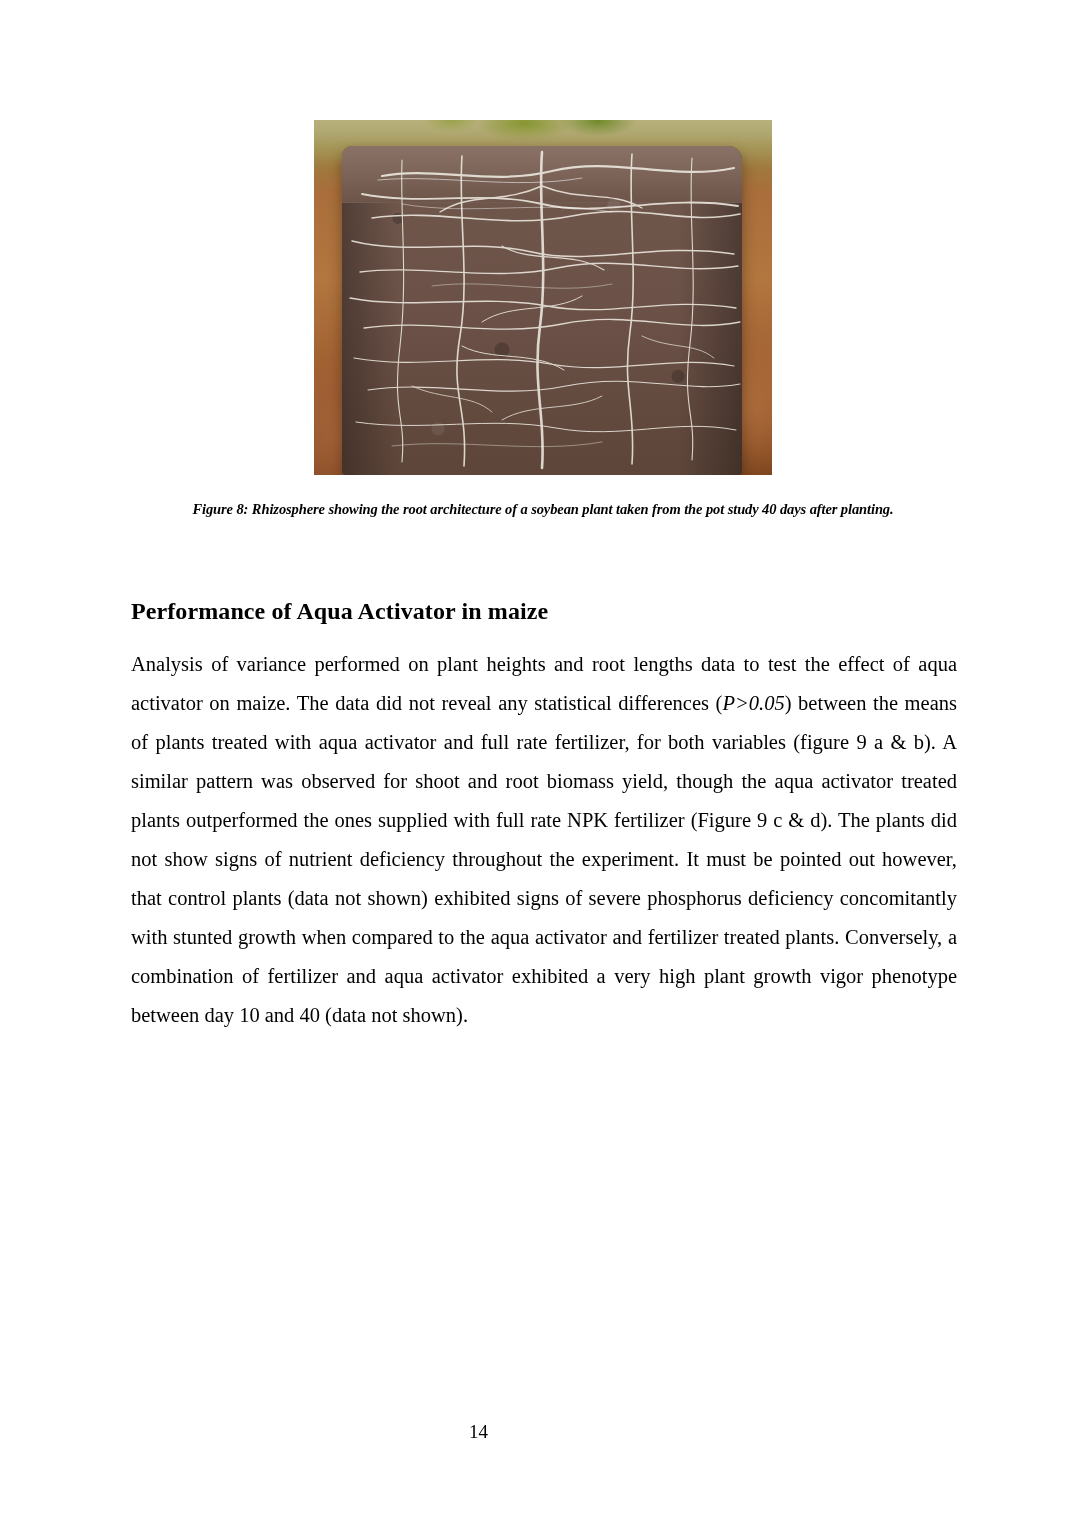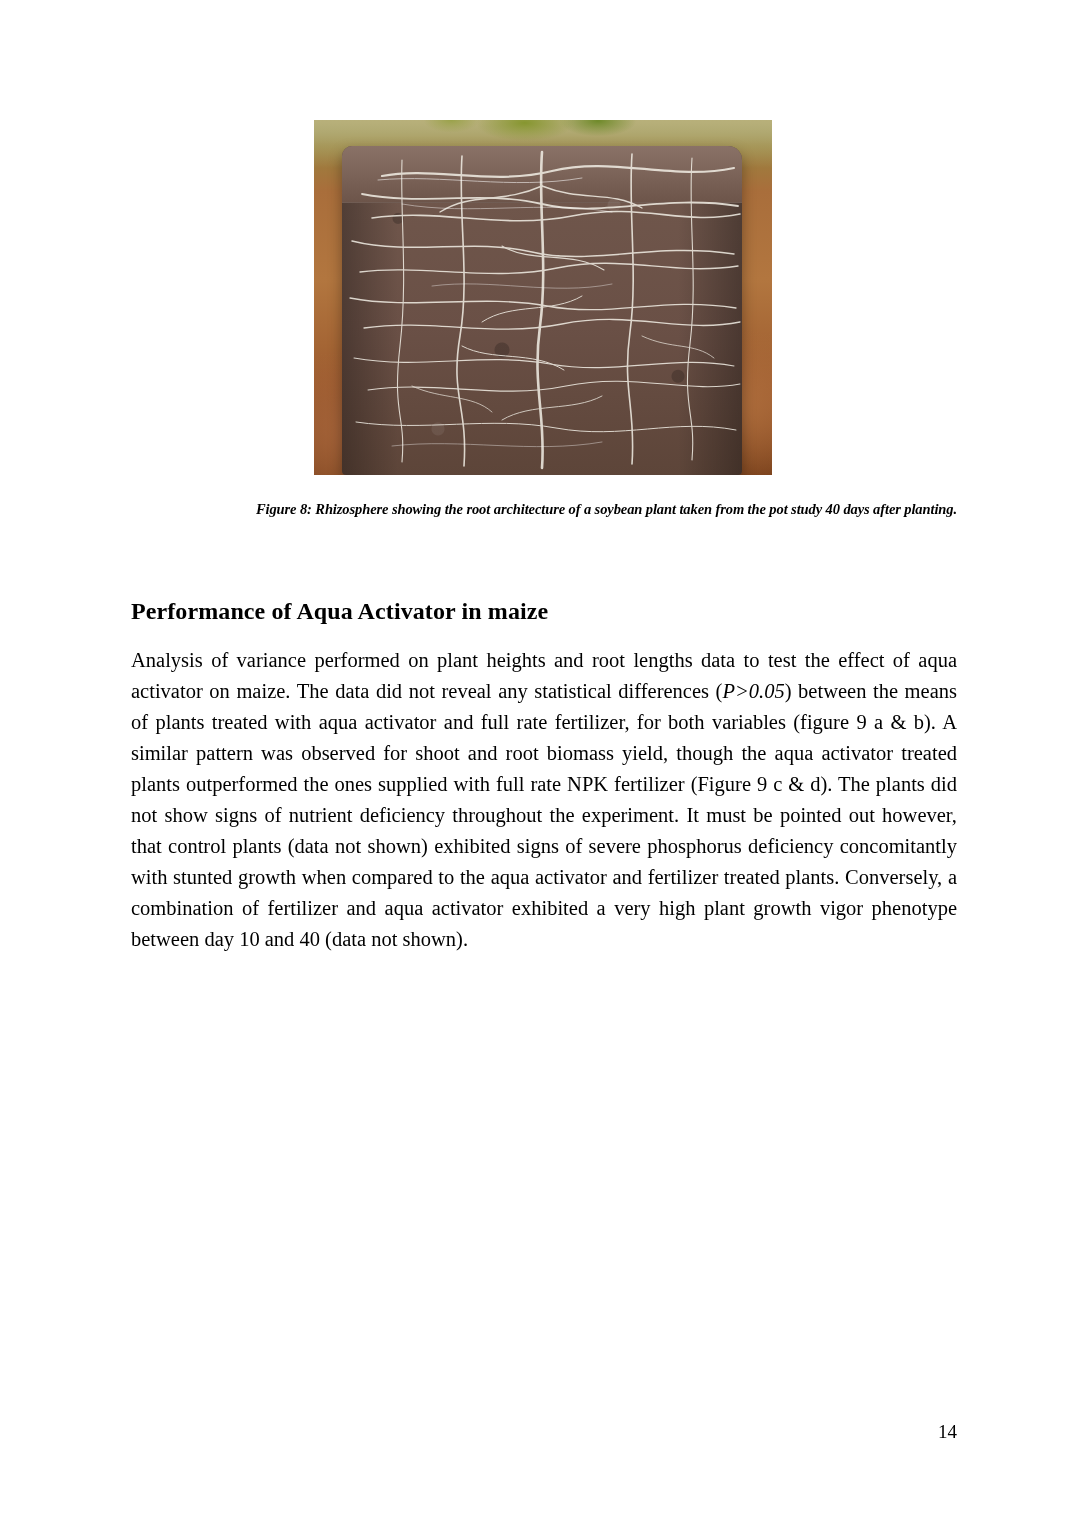--- a/index.html
+++ b/index.html
@@ -101,21 +101,21 @@
       radial-gradient(circle at 84% 70%, rgba(0,0,0,0.20) 0 6px, rgba(0,0,0,0) 7px),
       radial-gradient(circle at 24% 86%, rgba(255,255,255,0.07) 0 6px, rgba(0,0,0,0) 7px);
   }
   
   .soil-photo .roots { position: absolute; inset: 0; }
   .soil-photo .roots svg { width: 100%; height: 100%; display: block; }
 
   .figure-caption {
     width: 828px;
     margin-top: 26px;
-    text-align: right;
+    text-align: center;
     font-family: "Liberation Serif", serif;
     font-weight: bold;
     font-style: italic;
     font-size: 14.5px;
     letter-spacing: -0.1px;
     color: #000;
   }
 
   
   .section-heading {
@@ -125,32 +125,32 @@
     font-size: 24px;
     font-weight: bold;
     letter-spacing: 0.1px;
   }
   .body-text {
     position: absolute;
     left: 131px;
     top: 645px;
     width: 826px;
     font-size: 20.5px;
-    line-height: 31px;
+    line-height: 39px;
     text-align: justify;
     text-justify: inter-word;
   }
   .body-text .ital { font-style: italic; }
 
   .page-number {
     position: absolute;
     left: 0;
     top: 1421px;
     width: 957px;
-    text-align: right;
+    text-align: center;
     font-size: 19px;
   }
 </style>
 </head>
 <body>
 
 <div class="page">
 
   <div class="figure-block">
     <div class="figure-image-wrap">

